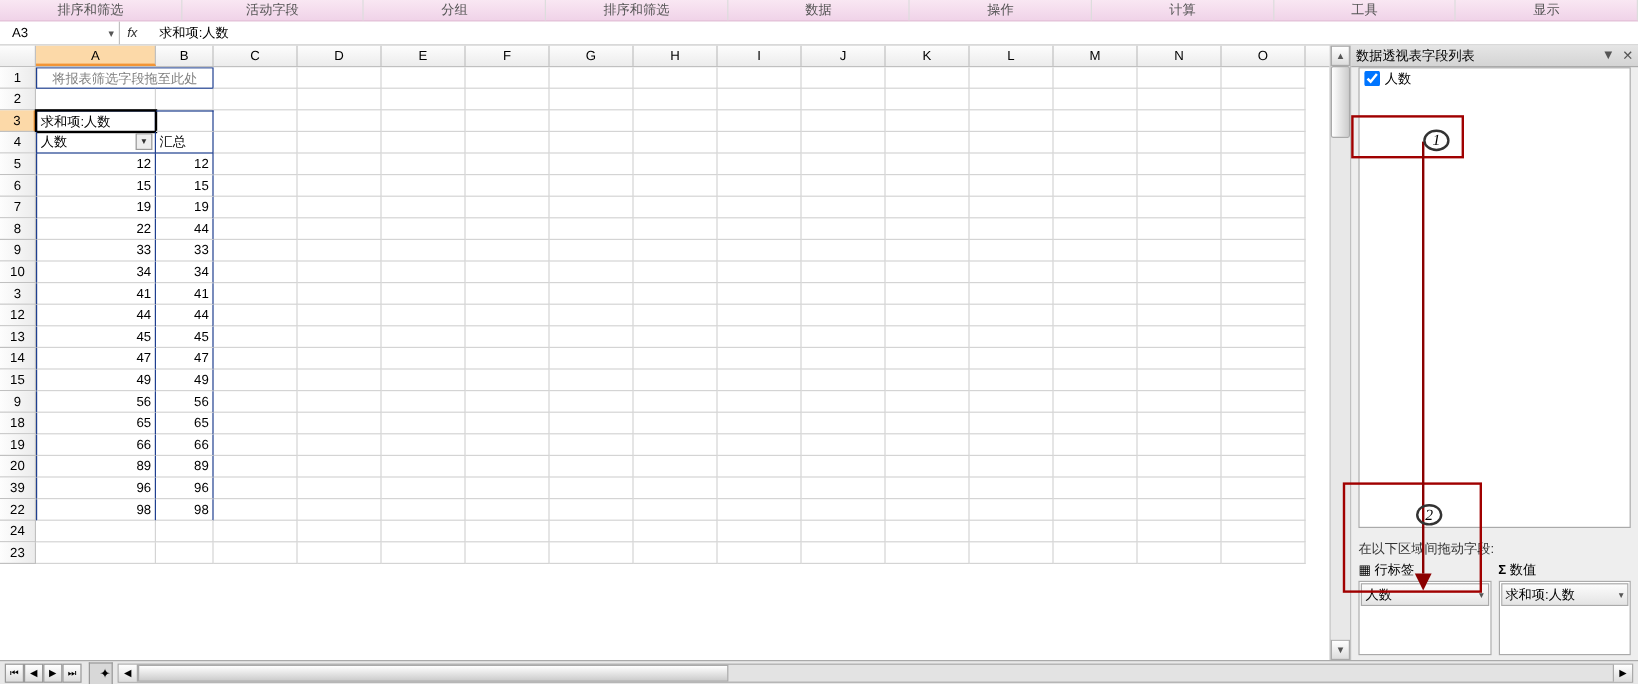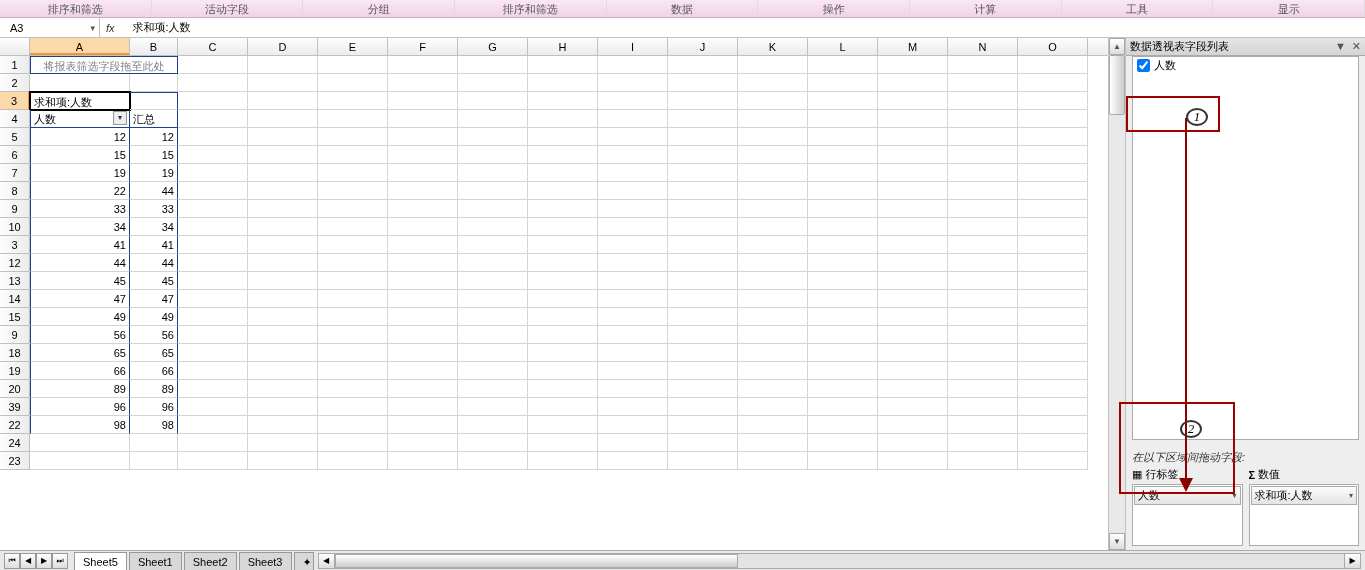--- a/index.html
+++ b/index.html
@@ -55,21 +55,21 @@
     .pane-header { height: 18px; background: linear-gradient(#e5e5e5, #d4d4d4); display: flex; align-items: center; padding: 0 4px; justify-content: space-between; border-bottom: 1px solid #aaa; }
     .pane-header-btns { display: flex; gap: 6px; color: #555; font-size: 9px; }
     .pane-row { padding: 4px 6px; display: flex; align-items: center; justify-content: space-between; }
     .pane-icon-btn { width: 20px; height: 18px; background: linear-gradient(#fff,#ddd); border: 1px solid #aaa; text-align: center; line-height: 16px; font-size: 10px; }
     
     .field-list { flex: 1; background: #fff; margin: 0 6px 6px 6px; border: 1px solid #aaa; overflow: auto; }
     .field-item { padding: 1px 4px; display: flex; align-items: center; gap: 4px; }
     .field-item input { margin: 0; }
     
     .drag-areas { padding: 4px 6px; }
-    .drag-label { color: #333; margin-bottom: 2px; font-style: italic; }
+    .drag-label { color: #333; margin-bottom: 2px; }
     .areas-grid { display: grid; grid-template-columns: 1fr 1fr; gap: 6px; }
     .area { }
     .area-title { display: flex; align-items: center; gap: 3px; margin-bottom: 2px; font-size: 10px; }
     .area-box { background: #fff; border: 1px solid #aaa; height: 48px; overflow: auto; }
     .area-box.tall { height: 62px;}
     .area-field { background: linear-gradient(#fcfcfc, #e4e4e4); border: 1px solid #aaa; margin: 1px; padding: 1px 3px; display: flex; justify-content: space-between; align-items: center; }
     .area-field::after { content: "▾"; font-size: 8px; color: #555; }
     
     .defer-row { padding: 4px 6px; display: flex; align-items: center; justify-content: space-between; border-top: 1px solid #ccc; }
     .update-btn { background: linear-gradient(#f8f8f8,#d8d8d8); border: 1px solid #aaa; padding: 1px 10px; color: #888; }
@@ -606,26 +606,20 @@
   </div>
 </div>
 
 <div class="sheet-tabs">
   <div class="tab-nav">
     <div class="tab-nav-btn">⏮</div>
     <div class="tab-nav-btn">◀</div>
     <div class="tab-nav-btn">▶</div>
     <div class="tab-nav-btn">⏭</div>
   </div>
-  <div id="sheet-tabs-container" style="display:flex;">
-      <div class="tab">Sheet5</div>
-      <div class="tab inactive">Sheet1</div>
-      <div class="tab inactive">Sheet2</div>
-      <div class="tab inactive">Sheet3</div>
-    </div>
   <div class="tab inactive tab-insert">✦</div>
   <div class="hscroll">
     <div class="hscroll-btn">◀</div>
     <div class="hscroll-track">
         <div class="hscroll-thumb" style="width:40%;"></div>
       </div>
     <div class="hscroll-btn r">▶</div>
   </div>
 </div>
 

